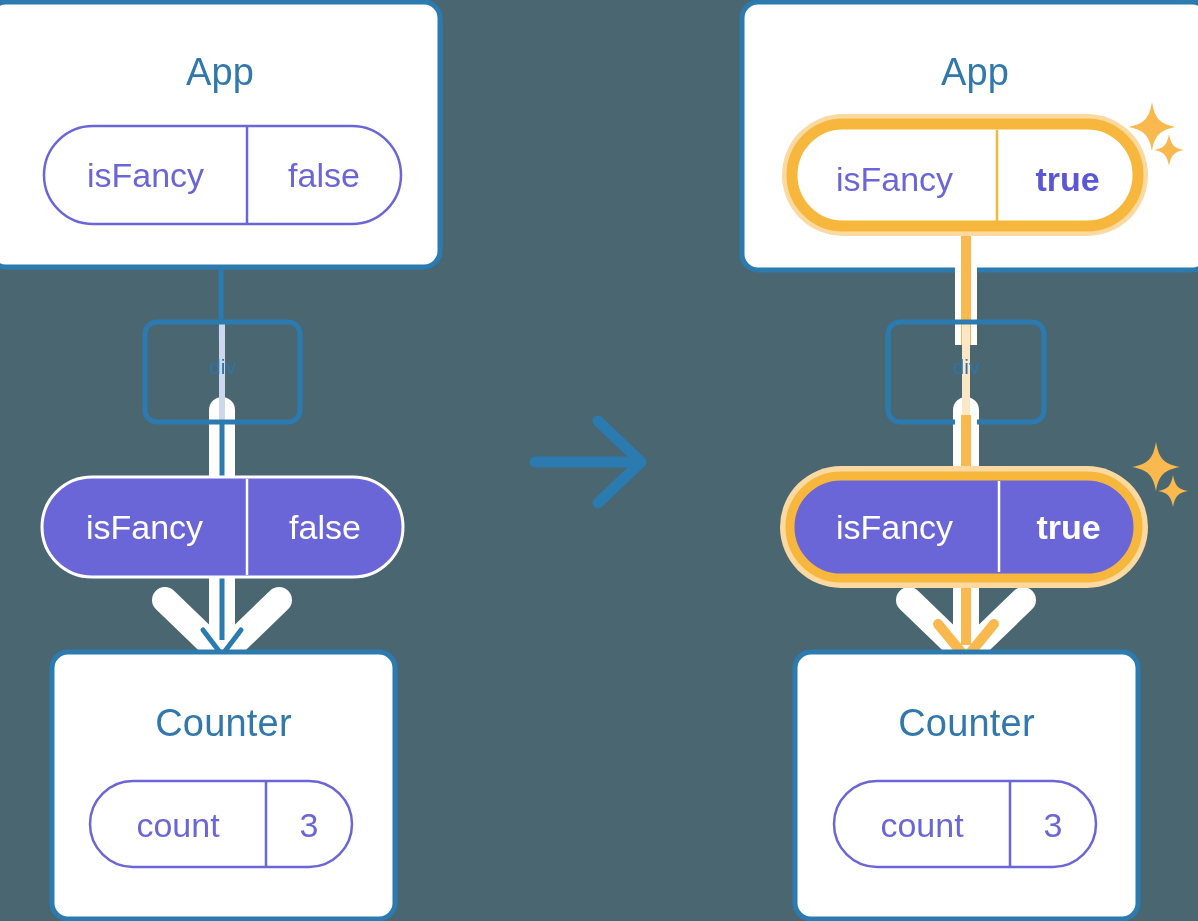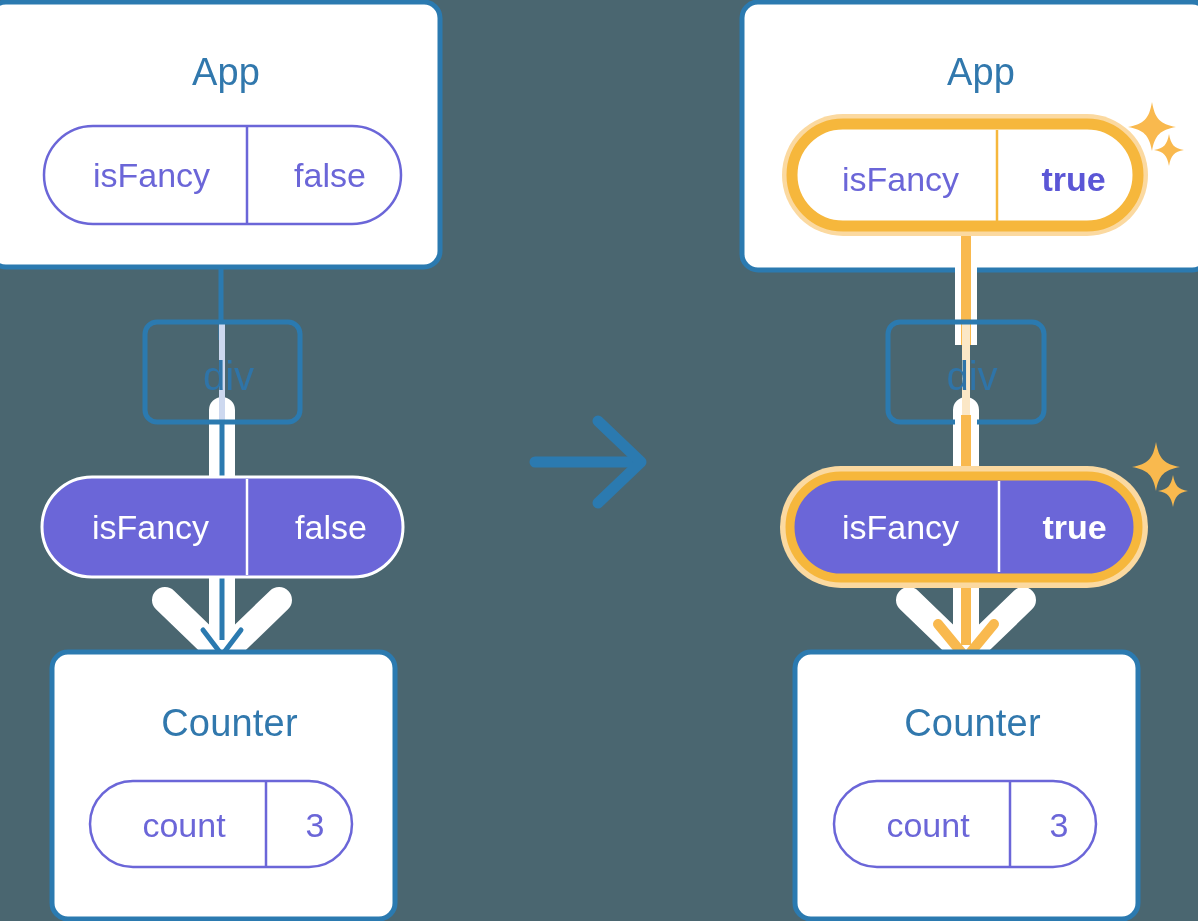--- a/index.html
+++ b/index.html
@@ -9,33 +9,32 @@
     font-family:"Liberation Sans", sans-serif;
     overflow:hidden;
   }
   #stage{position:relative;width:1198px;height:921px;}
   #stage svg{position:absolute;top:0;left:0;width:1198px;height:921px;}
   .lbl{
     position:absolute;
     white-space:nowrap;
     pointer-events:none;
     line-height:1;
-    padding-left:6px;
   }
   .comp-title{
     color:#3178ad;
     font-size:38px;
     letter-spacing:.2px;
   }
   .pill-key{font-size:34px;color:#6b66d8;}
   .pill-val{font-size:34px;color:#6b66d8;}
   .pill-key-on{font-size:34px;color:#ffffff;}
   .pill-val-on{font-size:34px;color:#ffffff;font-weight:bold;}
   .pill-val-bold{font-size:34px;color:#5b56d6;font-weight:bold;}
-  .divlbl{font-size:40px;color:#2f74a8;}
+  .divlbl{font-size:21px;color:#2f74a8;}
 </style>
 </head>
 <body>
 
 <div id="stage">
 
   <svg viewBox="0 0 1198 921" xmlns="http://www.w3.org/2000/svg">
     <defs>
       
     </defs>

